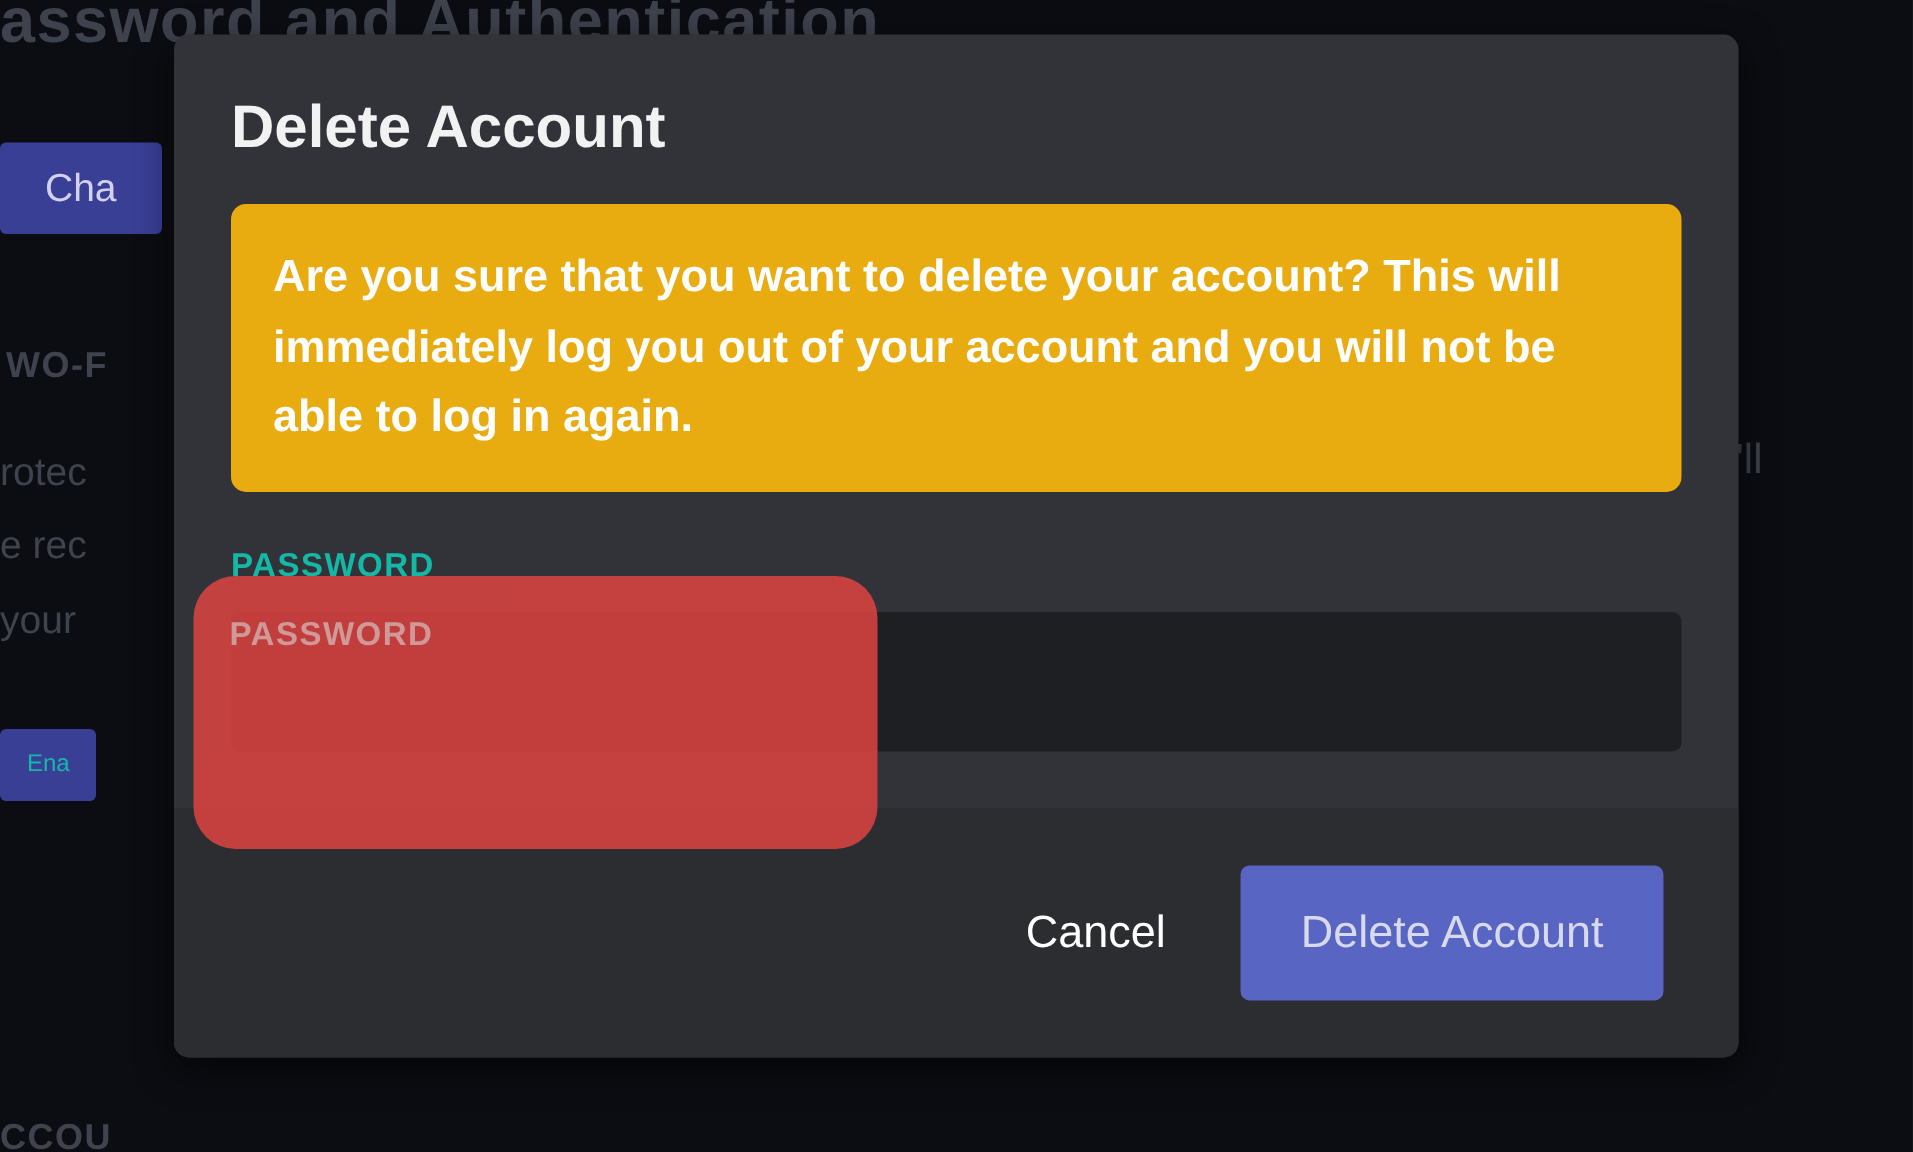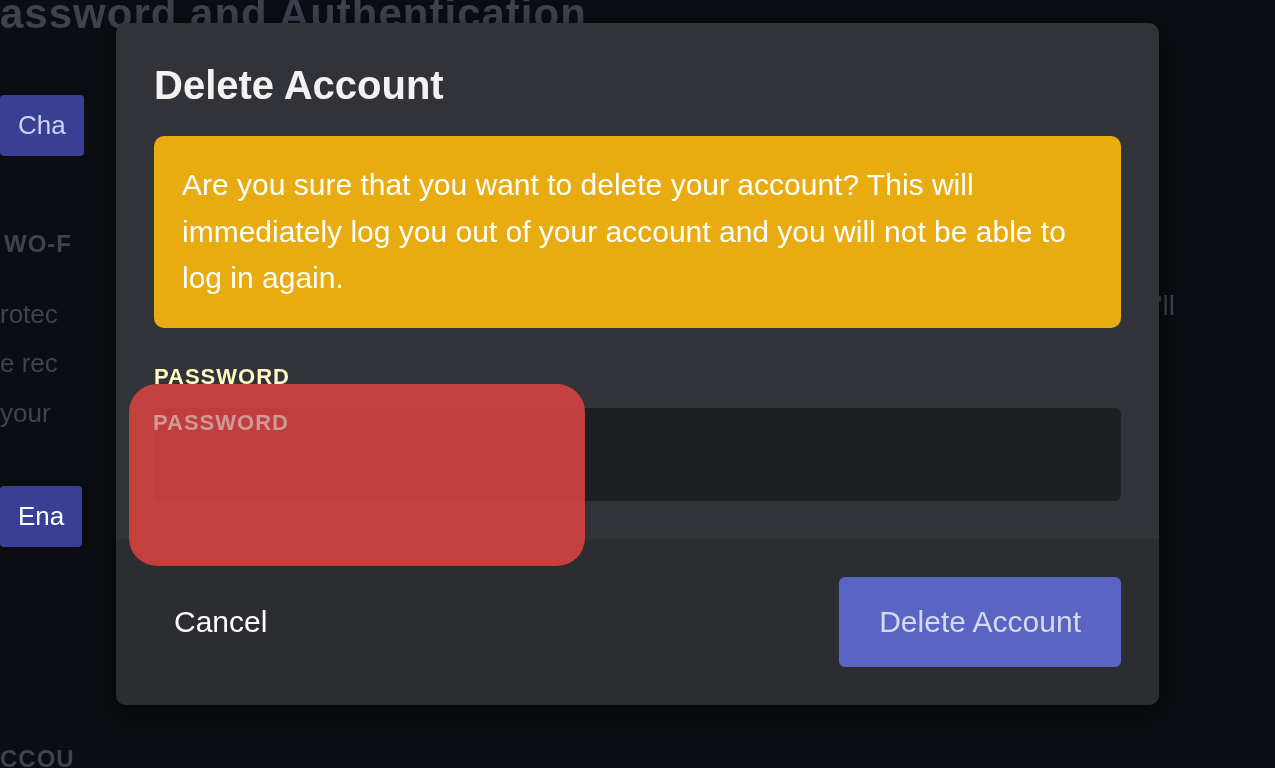--- a/index.html
+++ b/index.html
@@ -36,21 +36,21 @@
       color: #3e424d;
       letter-spacing: 1px;
     }
     
     .bg-button-1 {
       position: absolute;
       top: 95px;
       left: 0;
       background: #3a3f96;
       color: #d0d2f0;
-      padding: 15px 18px;
+      padding: 15px 30px;
       font-size: 26px;
       font-weight: 500;
       border-radius: 4px;
     }
     
     .bg-text-1 {
       position: absolute;
       top: 230px;
       left: 4px;
       color: #3f434d;
@@ -74,23 +74,23 @@
       right: 100px;
       color: #3f434d;
       font-size: 28px;
     }
     
     .bg-button-2 {
       position: absolute;
       top: 486px;
       left: 0;
       background: #3a3f96;
-      color: #ffffff;
+      color: #14b8a6;
       padding: 15px 18px;
-      font-size: 26px;
+      font-size: 16px;
       font-weight: 500;
       border-radius: 4px;
     }
     
     .bg-text-4 {
       position: absolute;
       bottom: -5px;
       left: 0;
       color: #3f434d;
       font-size: 24px;
@@ -130,30 +130,30 @@
       margin-bottom: 28px;
     }
     
     .warning-banner {
       background: #e9ac10;
       color: #ffffff;
       padding: 26px 28px;
       border-radius: 10px;
       font-size: 30px;
       line-height: 1.55;
-      font-weight: 400;
+      font-weight: 700;
       margin-bottom: 36px;
     }
     
     .password-section {
       position: relative;
     }
     
     .password-label {
-      color: #fef9c3;
+      color: #14b8a6;
       font-size: 22px;
       font-weight: 700;
       letter-spacing: 1px;
       text-transform: uppercase;
       margin-bottom: 18px;
     }
     
     .password-input {
       width: 100%;
       height: 93px;
@@ -185,23 +185,23 @@
       top: 26px;
       left: 24px;
       color: #e9a9a8;
       font-size: 22px;
       font-weight: 700;
       letter-spacing: 1px;
     }
     
     .modal-footer {
       background: #2b2d31;
-      padding: 38px 38px;
+      padding: 38px 50px;
       display: flex;
-      justify-content: space-between;
+      justify-content: flex-end;
       align-items: center;
       gap: 30px;
       border-radius: 0 0 10px 10px;
     }
     
     .cancel-btn {
       background: transparent;
       border: none;
       color: #ffffff;
       font-size: 30px;

